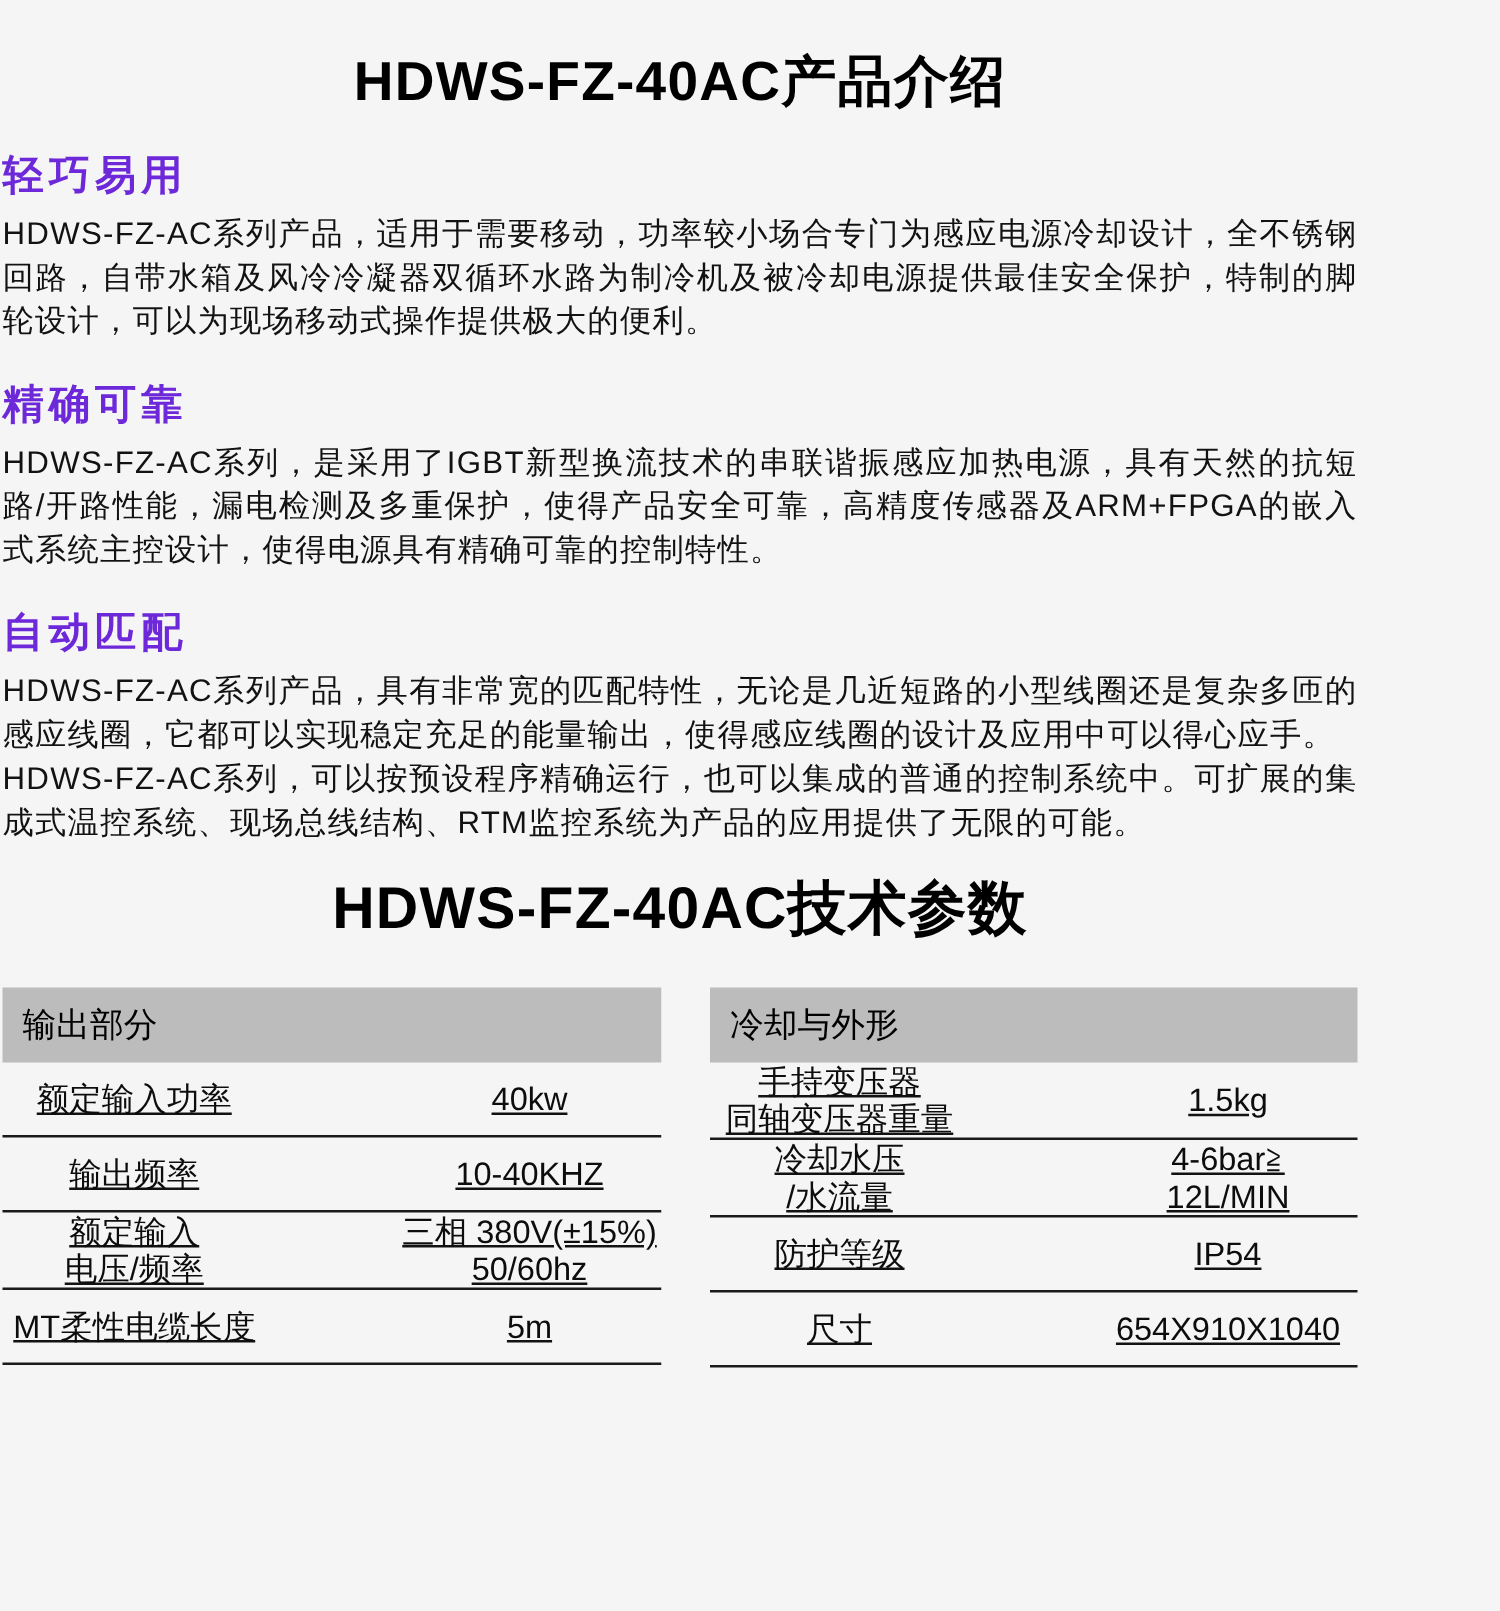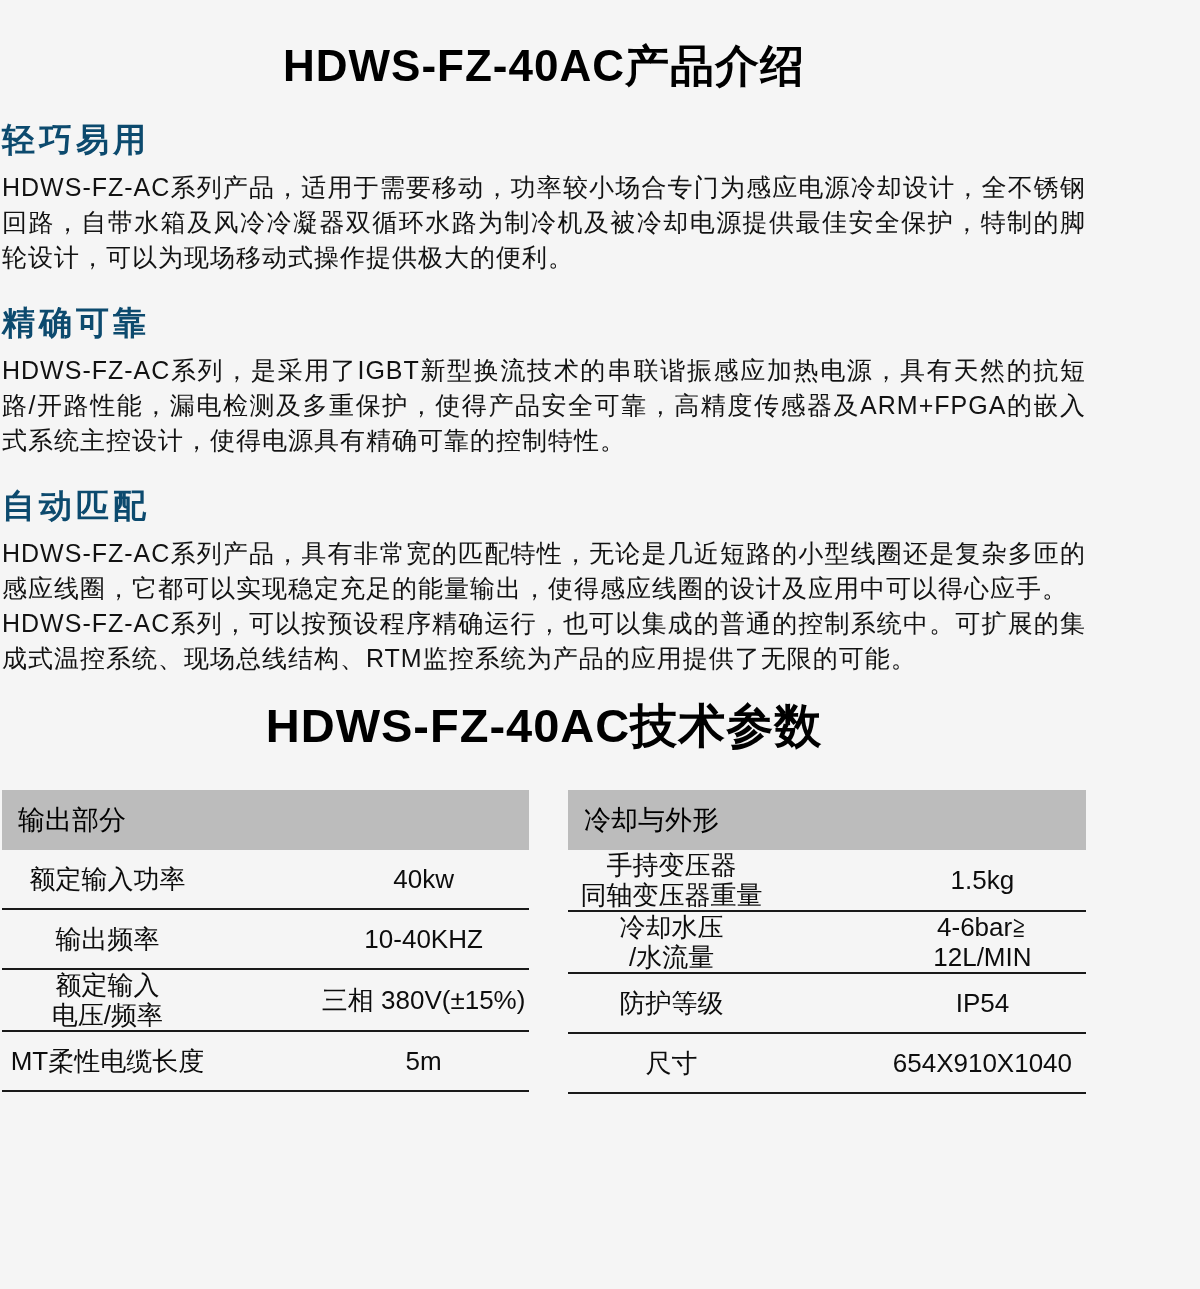--- a/index.html
+++ b/index.html
@@ -19,21 +19,21 @@
   .page{box-sizing:border-box;width:1088px;padding:0 2px;}
   .page-title{
     margin:40px 0 0;
     font-size:44px;line-height:52px;
     font-weight:bold;text-align:center;color:#000;
     letter-spacing:1px;
   }
   .feature h2{
     margin:30px 0 12px;
     font-size:33px;line-height:36px;
-    font-weight:bold;color:#0c4a6e;
+    font-weight:bold;color:#6d28d9;
     letter-spacing:4px;
   }
   .feature p{
     margin:0;
     font-size:25px;line-height:35px;
     letter-spacing:1px;
     text-align:justify;
     color:var(--text);
   }
   .specs-title{
@@ -56,20 +56,21 @@
     display:flex;align-items:center;
     padding-left:16px;
     font-size:27px;
     color:#000;
   }
   .spec-row{
     box-sizing:border-box;
     display:flex;justify-content:space-between;align-items:center;
     min-height:60px;
     border-bottom:2px solid var(--border);
+    text-decoration:underline;
   }
   .spec-cell{
     flex:0 0 40%;
     text-align:center;
     font-size:26px;line-height:30px;
     white-space:nowrap;
     color:#0d0d0d;
   }
 </style>
 </head>
@@ -119,20 +120,21 @@
             <div>10-40KHZ</div>
           </div>
         </div>
         <div class="spec-row">
           <div class="spec-cell label">
             <div>额定输入</div>
             <div>电压/频率</div>
           </div>
           <div class="spec-cell value">
             <div>三相 380V(±15%)</div>
+            <div>50/60hz</div>
           </div>
         </div>
         <div class="spec-row">
           <div class="spec-cell label">
             <div>MT柔性电缆长度</div>
           </div>
           <div class="spec-cell value">
             <div>5m</div>
           </div>
         </div>

